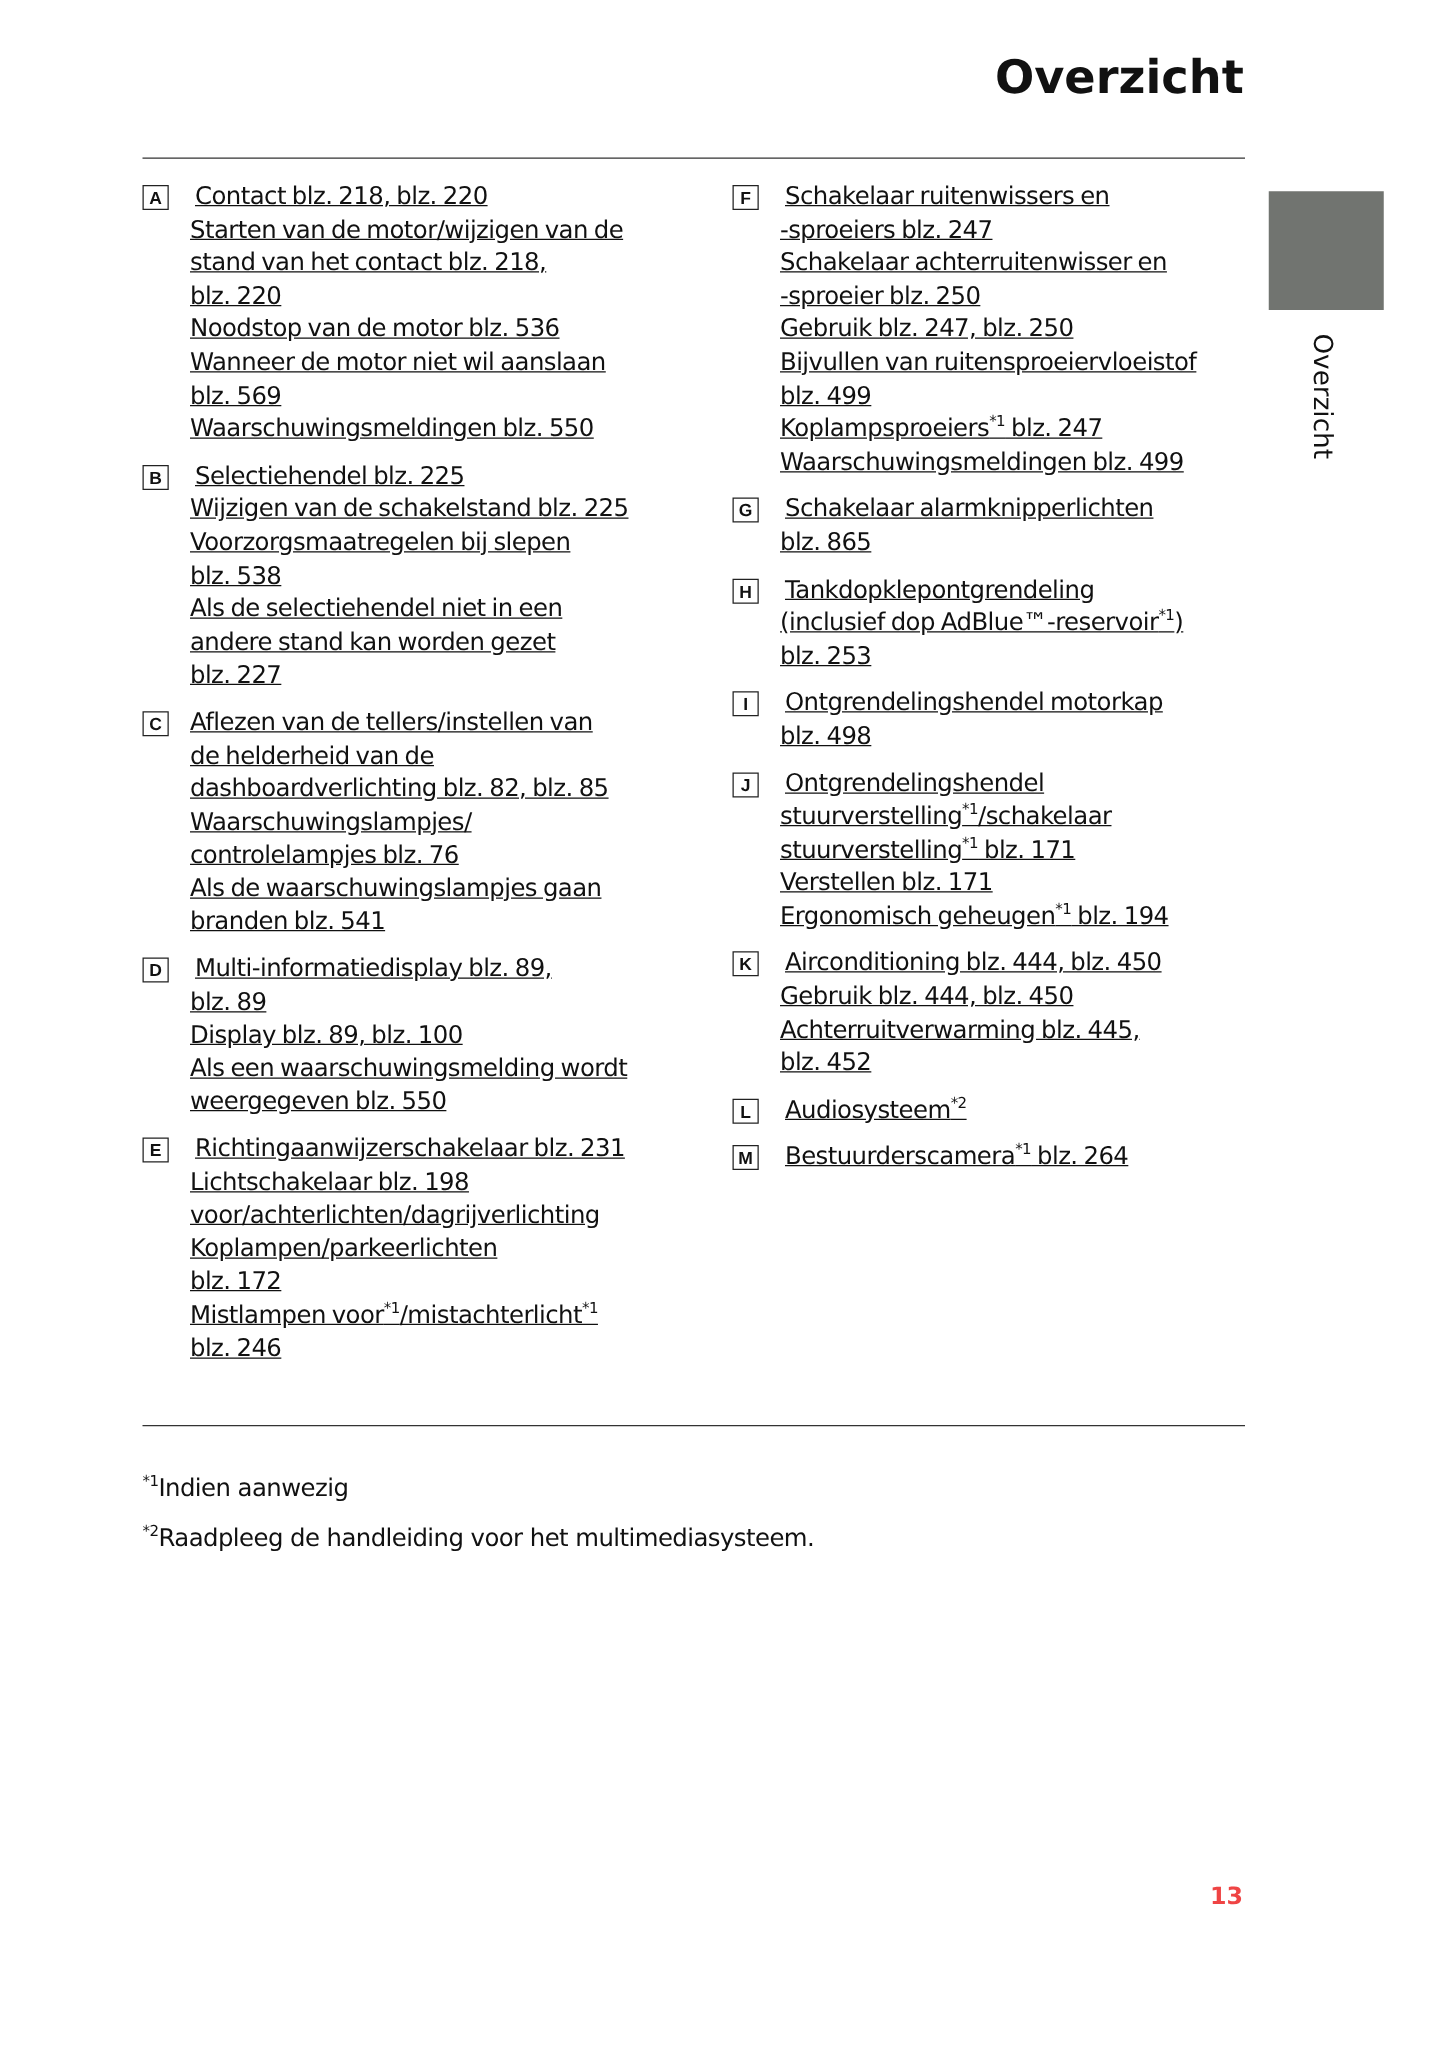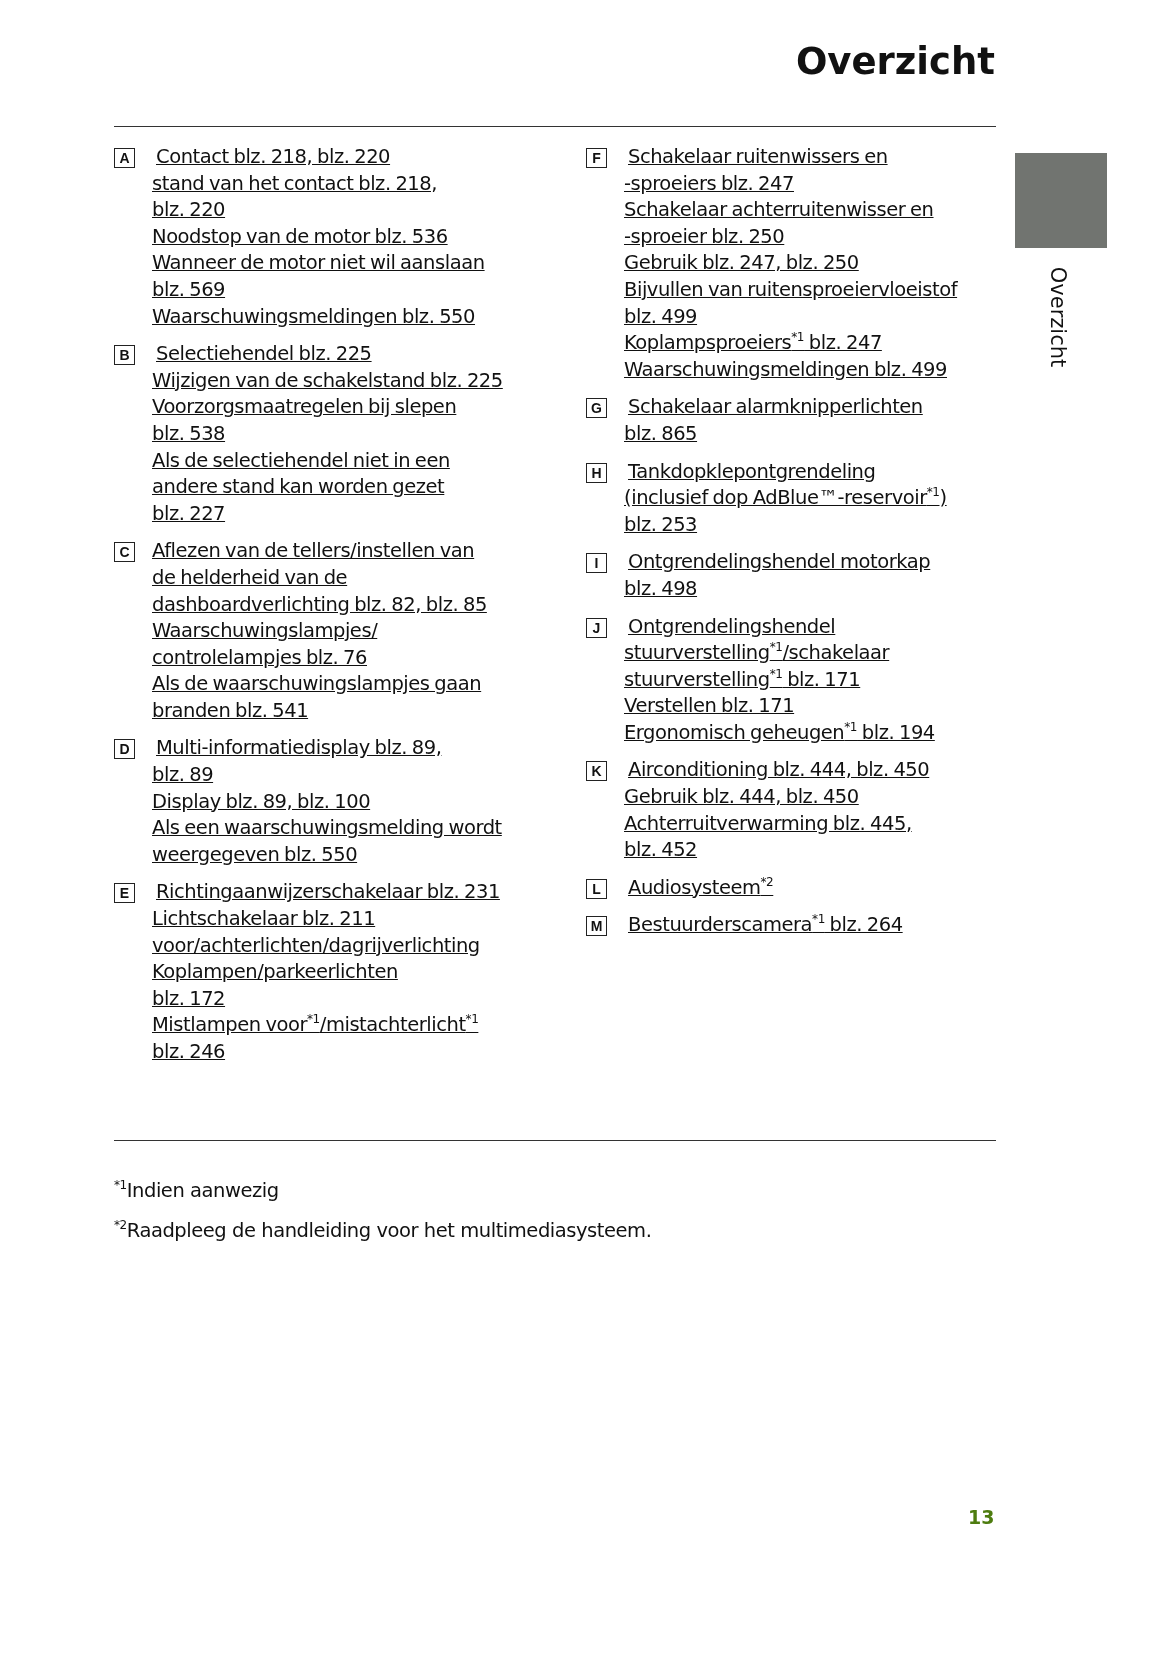--- a/index.html
+++ b/index.html
@@ -40,37 +40,38 @@
   .line {
     font-size: 19.5px; line-height: 26.6px; white-space: nowrap;
     letter-spacing: -0.45px; word-spacing: -1px;
   }
   .line.head { margin-left: 4px; }
   sup { font-size: 12px; vertical-align: 8px; line-height: 0; }
   .footnotes { position: absolute; left: 114px; top: 1178px; }
   .fn { font-size: 19.5px; line-height: 26px; margin-bottom: 14px; letter-spacing: -0.45px; white-space: nowrap; }
   .page-number {
     position: absolute; left: 968px; top: 1506px;
-    font-family: "DejaVu Sans", sans-serif; font-weight: bold; font-size: 19px; color: #4d7c0f;
+    font-family: "DejaVu Sans", sans-serif; font-weight: bold; font-size: 19px; color: #ef4444;
   }
 </style>
 </head>
 <body>
 
 <div class="title">Overzicht</div>
 <div class="rule top"></div>
 
 <div class="side-tab"></div>
 <div class="side-label">Overzicht</div>
 
 <div class="col left">
     <div class="item">
       <div class="badge">A</div>
       <div class="lines">
         <div class="line head">Contact blz. 218, blz. 220</div>
+        <div class="line">Starten van de motor/wijzigen van de</div>
         <div class="line">stand van het contact blz. 218,</div>
         <div class="line">blz. 220</div>
         <div class="line">Noodstop van de motor blz. 536</div>
         <div class="line">Wanneer de motor niet wil aanslaan</div>
         <div class="line">blz. 569</div>
         <div class="line">Waarschuwingsmeldingen blz. 550</div>
       </div>
     </div>
     <div class="item">
       <div class="badge">B</div>
@@ -103,21 +104,21 @@
         <div class="line">blz. 89</div>
         <div class="line">Display blz. 89, blz. 100</div>
         <div class="line">Als een waarschuwingsmelding wordt</div>
         <div class="line">weergegeven blz. 550</div>
       </div>
     </div>
     <div class="item">
       <div class="badge">E</div>
       <div class="lines">
         <div class="line head">Richtingaanwijzerschakelaar blz. 231</div>
-        <div class="line">Lichtschakelaar blz. 211</div>
+        <div class="line">Lichtschakelaar blz. 198</div>
         <div class="line">voor/achterlichten/dagrijverlichting</div>
         <div class="line">Koplampen/parkeerlichten</div>
         <div class="line">blz. 172</div>
         <div class="line"><span>Mistlampen voor</span><sup>*1</sup><span>/mistachterlicht</span><sup>*1</sup><span></span></div>
         <div class="line">blz. 246</div>
       </div>
     </div>
   </div>
 <div class="col right">
     <div class="item">

